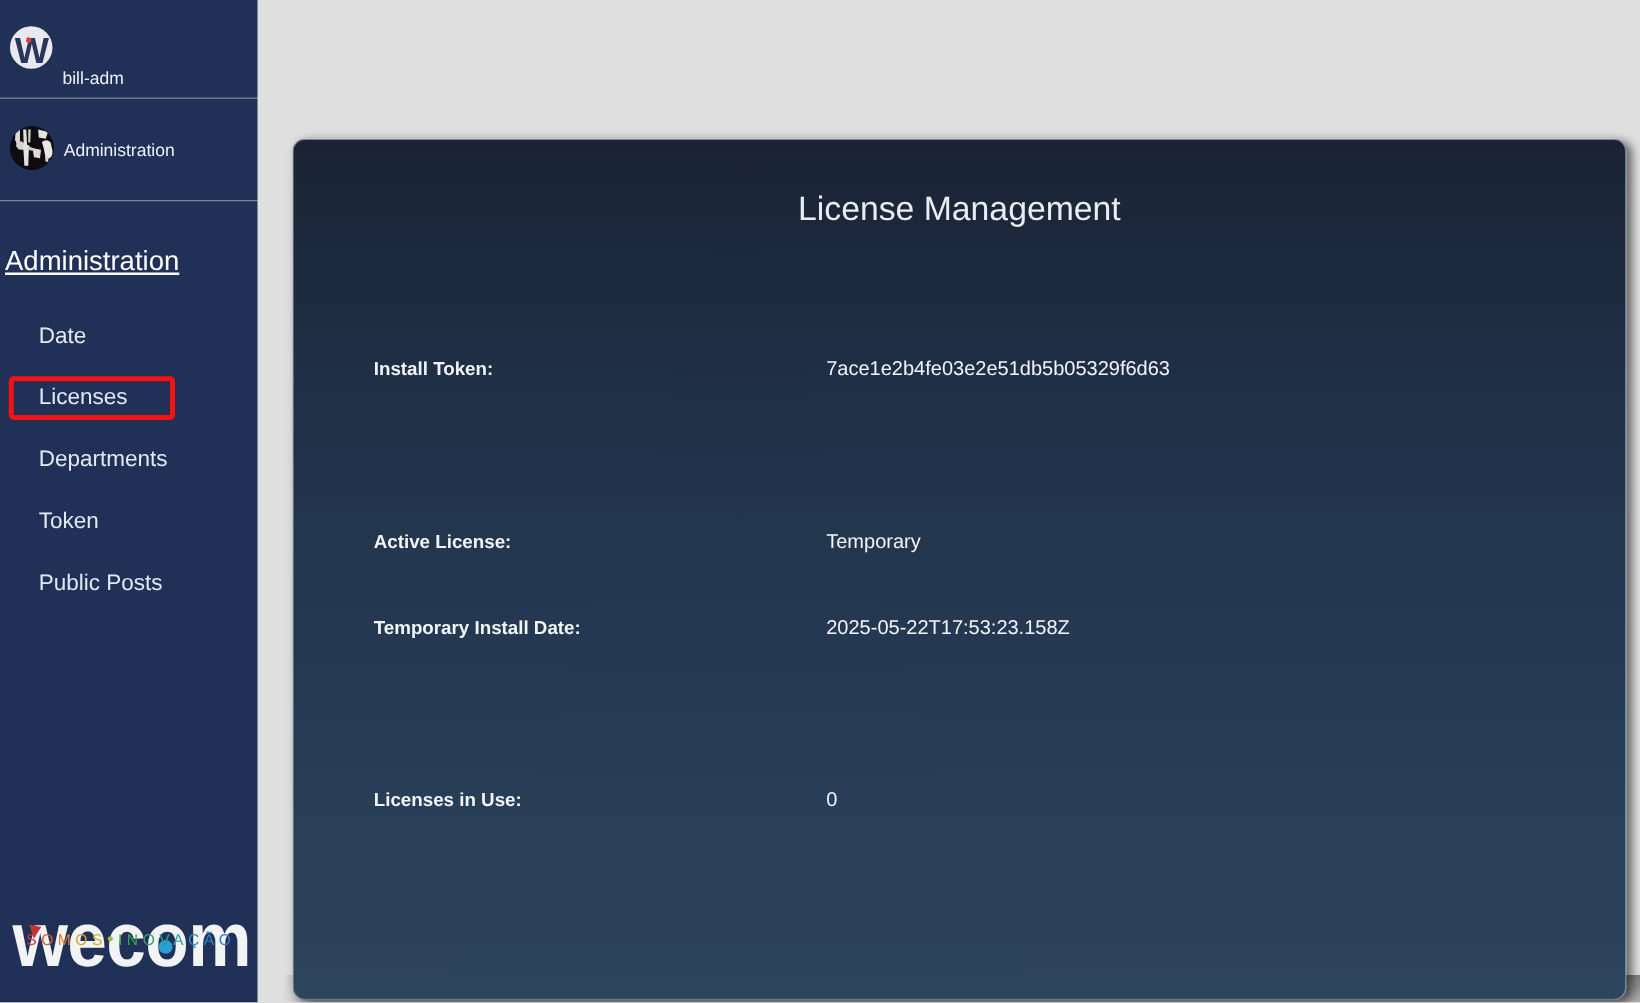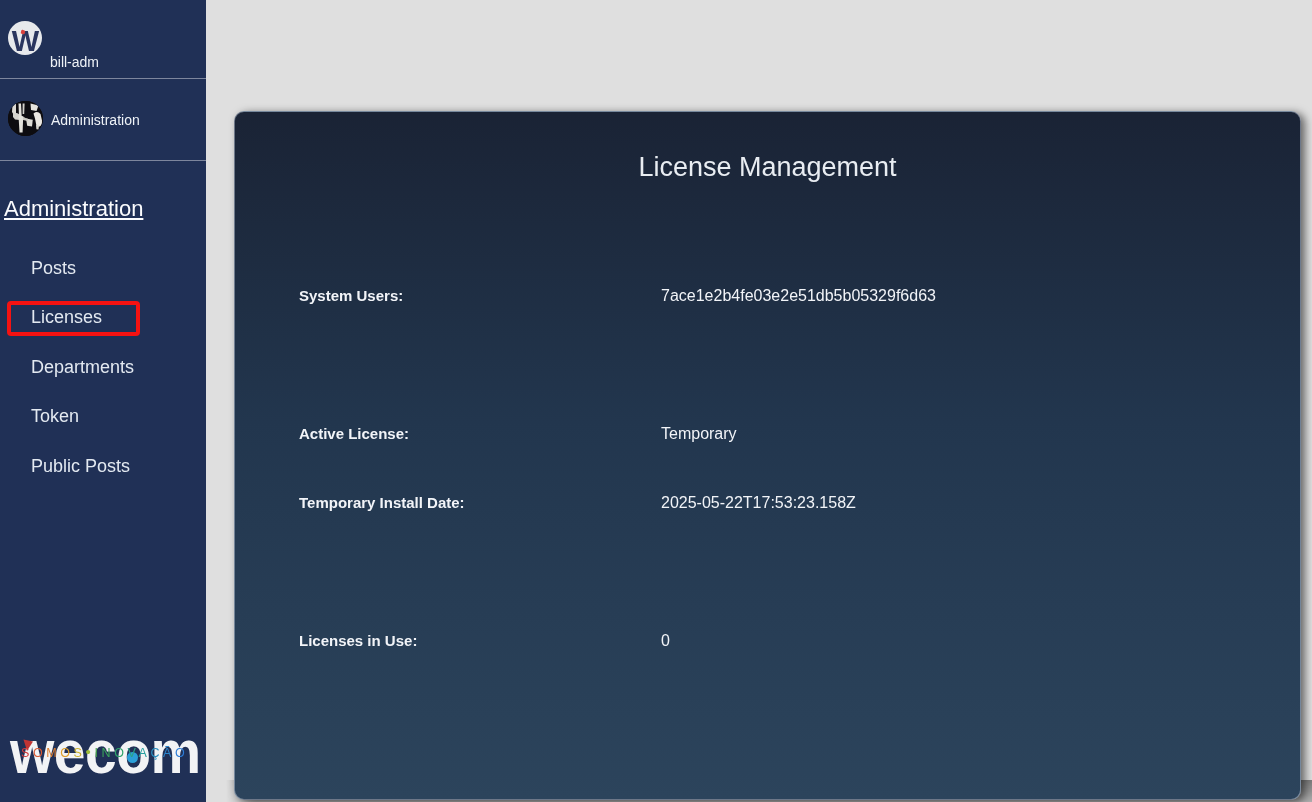--- a/index.html
+++ b/index.html
@@ -69,42 +69,42 @@
           <path d="M10.5 14.5 L15.2 15.2 L14.6 31.5 L11.5 31.5 Z" fill="#e4e2dc"></path>
           <path d="M18 17.5 L24.8 18.8 L24 25.5 L19.2 24.8 Z" fill="#dddbd5"></path>
           <path d="M28 24 L31 24.5 L30.5 28.5 L28.4 28.2 Z" fill="#d8d6d0"></path>
           <path d="M15 15.5 Q17.5 17.5 20 17.8 L19.5 20 L15 19 Z" fill="#c9c7c1"></path>
         </g>
       </svg>
     </div>
     <div class="adminname">Administration</div>
     <div class="divider" style="top:160px"></div>
     <div class="admin-h">Administration</div>
-    <div class="mi" style="top:259px">Posts</div>
+    <div class="mi" style="top:259px">Date</div>
     <div class="redbox"></div>
     <div class="mi" style="top:308px">Licenses</div>
     <div class="mi" style="top:358px">Departments</div>
     <div class="mi" style="top:407px">Token</div>
     <div class="mi" style="top:457px">Public Posts</div>
     <div class="wecom">
       <svg width="200" height="58" viewBox="0 0 200 58">
         <g transform="scale(1,1.08)">
           <text x="2" y="50.9" font-family="Liberation Sans, sans-serif" font-weight="bold" font-size="57" fill="#f2f3f5" letter-spacing="-0.5">wecom</text>
         </g>
         <circle cx="124.5" cy="39.5" r="5.5" fill="#2b9fd8"></circle>
         <path d="M15.5 21.5 L25 23.5 L19 33 Z" fill="#c03434"></path>
       </svg>
     </div>
     <div class="somos"><span style="color:#d23a3c">S</span><span style="color:#d85a35">O</span><span style="color:#dd7e30">M</span><span style="color:#dfa02b">O</span><span style="color:#cdb32f">S</span><span style="color:#9ebd3a;font-size:15px">•</span><span style="color:#49a94b">I</span><span style="color:#3aa55a">N</span><span style="color:#2fa36b">O</span><span style="color:#2aa184">V</span><span style="color:#279fa0">A</span><span style="color:#2a8fc0">Ç</span><span style="color:#2b86cd">Ã</span><span style="color:#2d7dd8">O</span></div>
   </div>
 
   <div class="band"></div>
   <div class="card">
     <div class="card-title">License Management</div>
-    <div class="lbl" style="top:174px">System Users:</div>
+    <div class="lbl" style="top:174px">Install Token:</div>
     <div class="val" style="top:174px">7ace1e2b4fe03e2e51db5b05329f6d63</div>
     <div class="lbl" style="top:312px">Active License:</div>
     <div class="val" style="top:312px">Temporary</div>
     <div class="lbl" style="top:381px">Temporary Install Date:</div>
     <div class="val" style="top:381px">2025-05-22T17:53:23.158Z</div>
     <div class="lbl" style="top:519px">Licenses in Use:</div>
     <div class="val" style="top:519px">0</div>
   </div>
 
 </body></html>

